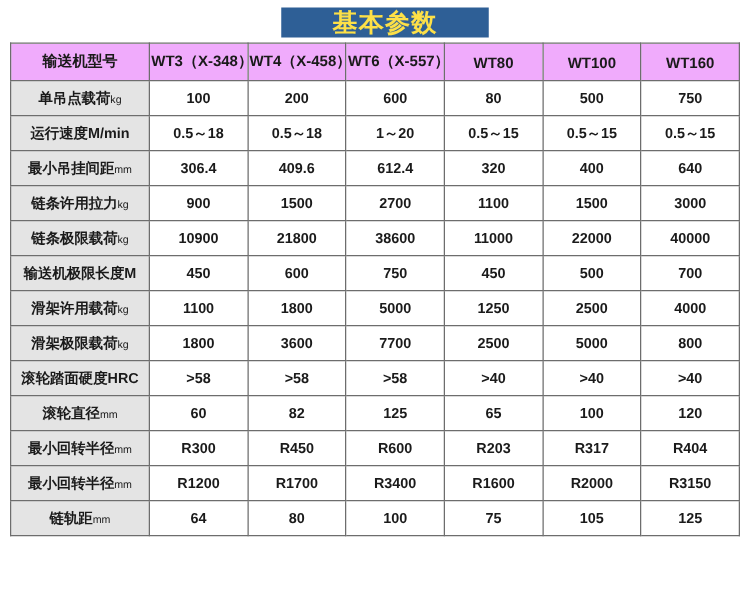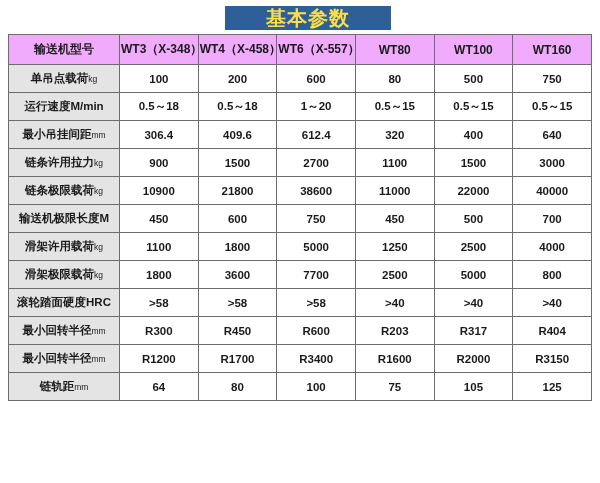--- a/index.html
+++ b/index.html
@@ -175,20 +175,29 @@
           <tr>
             <td class="rowlabel"><span>滚轮踏面硬度HRC</span></td>
             <td class="val">&gt;58</td>
             <td class="val">&gt;58</td>
             <td class="val">&gt;58</td>
             <td class="val">&gt;40</td>
             <td class="val">&gt;40</td>
             <td class="val">&gt;40</td>
           </tr>
           <tr>
+            <td class="rowlabel"><span>滚轮直径</span><span class="unit">mm</span></td>
+            <td class="val">60</td>
+            <td class="val">82</td>
+            <td class="val">125</td>
+            <td class="val">65</td>
+            <td class="val">100</td>
+            <td class="val">120</td>
+          </tr>
+          <tr>
             <td class="rowlabel"><span>最小回转半径</span><span class="unit">mm</span></td>
             <td class="val">R300</td>
             <td class="val">R450</td>
             <td class="val">R600</td>
             <td class="val">R203</td>
             <td class="val">R317</td>
             <td class="val">R404</td>
           </tr>
           <tr>
             <td class="rowlabel"><span>最小回转半径</span><span class="unit">mm</span></td>

